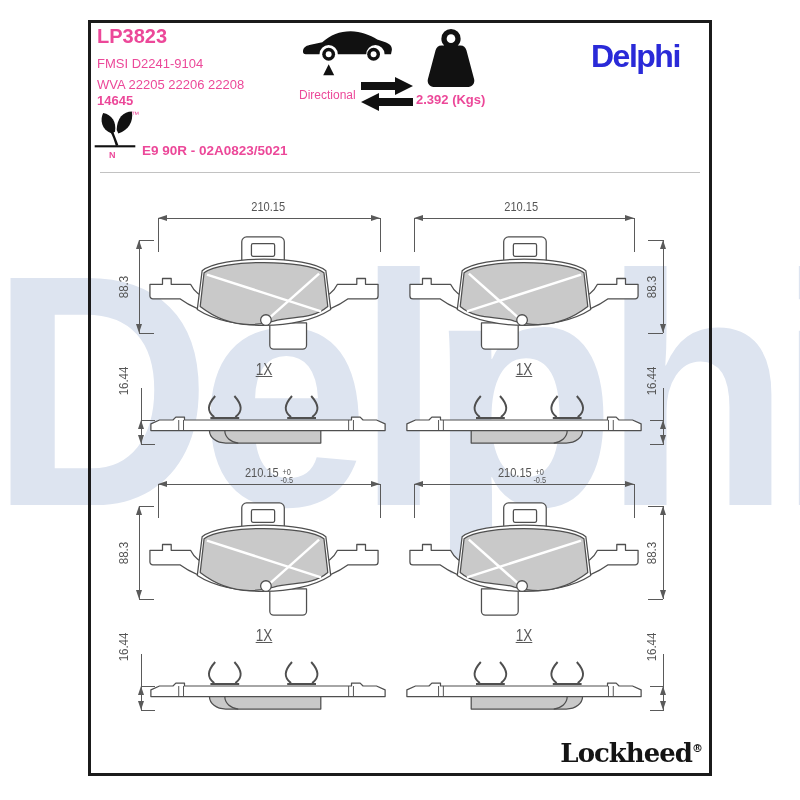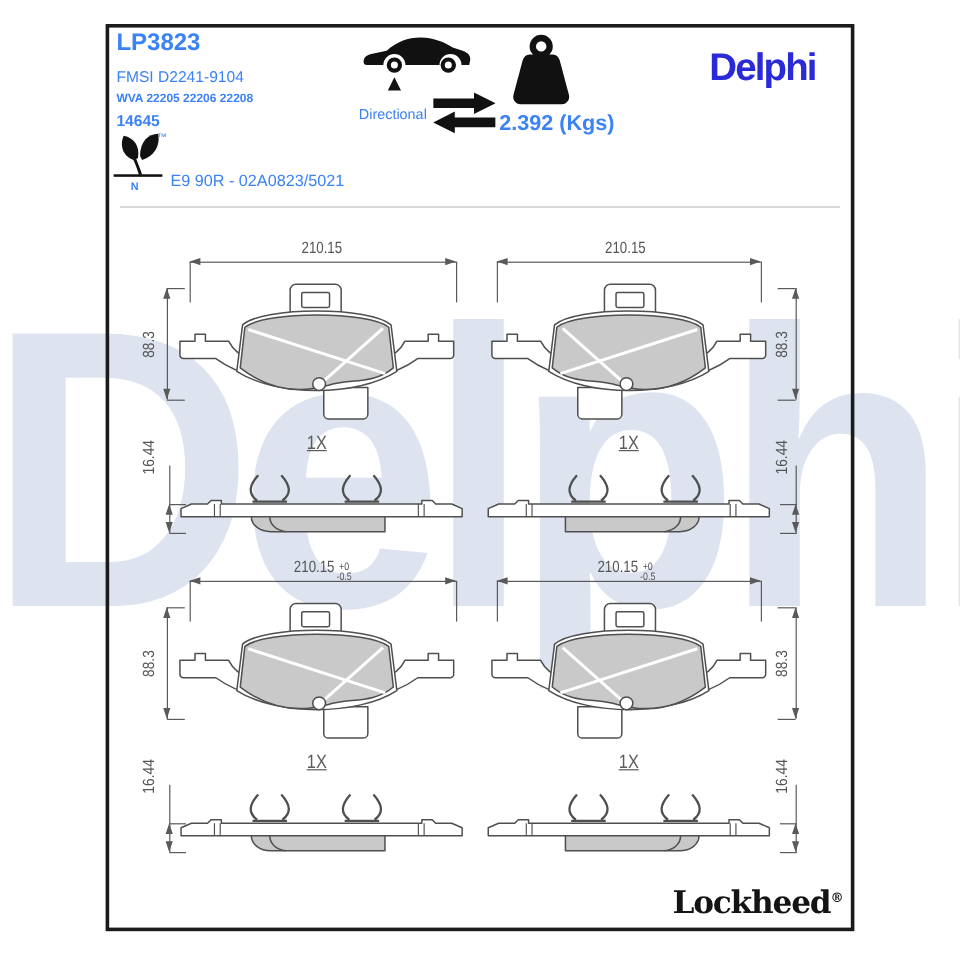--- a/index.html
+++ b/index.html
@@ -6,21 +6,21 @@
   body{width:800px;height:800px;position:relative;overflow:hidden;background:#fff;
        font-family:"Liberation Sans",sans-serif;}
   .abs{position:absolute}
   
   #wm{position:absolute;left:-10px;top:226px;font-size:330px;font-weight:bold;line-height:1;
       letter-spacing:-14px;transform:scaleX(.93);transform-origin:left center;z-index:1;white-space:nowrap}
   
   #frame{position:absolute;left:88px;top:20px;width:618px;height:750px;border:3px solid #1b1b1b;z-index:2}
   #hsep{position:absolute;left:100px;top:172px;width:600px;height:1px;background:#c2c2c2;z-index:3}
   
-  .hdr{position:absolute;color:#3b82f6;z-index:3}
+  .hdr{position:absolute;color:#ec4899;z-index:3}
   
   .u{position:absolute;width:312px;height:266px;z-index:3}
   .u svg{position:absolute}
   .mir{transform:scaleX(-1)}
   .dlabel{position:absolute;font-size:13.5px;color:#555;text-align:center;
           transform:scaleX(.82);white-space:nowrap;z-index:4}
   .vlabel{transform:rotate(-90deg) scaleX(.85);height:14px;line-height:14px}
   .dimh{position:absolute;height:1px;background:#5a5a5a;z-index:4}
   .dimv{position:absolute;width:1px;background:#5a5a5a;z-index:4}
   .aw{position:absolute;left:0;top:-3.5px;width:0;height:0;border-top:3.5px solid transparent;border-bottom:3.5px solid transparent;border-right:9px solid #5a5a5a}
@@ -66,34 +66,34 @@
     </g>
   </defs>
 </svg>
 
 <div id="wm" style="color: rgb(221, 228, 240);">Delphi</div>
 <div id="frame" style="border-color: rgb(27, 27, 27);"></div>
 <div id="hsep"></div>
 
 <div class="hdr" style="left:97px;top:25px;font-size:20px;font-weight:bold">LP3823</div>
 <div class="hdr" style="left:97px;top:56px;font-size:13px;font-weight:normal">FMSI D2241-9104</div>
-<div class="hdr" style="left:97px;top:77px;font-size:10px;font-weight:bold">WVA 22205 22206 22208</div>
+<div class="hdr" style="left:97px;top:77px;font-size:13px;font-weight:normal">WVA 22205 22206 22208</div>
 <div class="hdr" style="left:97px;top:93px;font-size:13px;font-weight:bold">14645</div>
 
 <svg class="abs" style="left:94px;top:108px;z-index:3" width="42" height="44" viewBox="0 0 48 52">
   <g fill="#111">
     <path d="M20,30 C8,26 6,14 10,6 C20,8 26,16 24,28 Z"></path>
     <path d="M26,26 C26,12 34,4 44,4 C46,16 40,26 28,30 Z"></path>
     <path d="M22,28 C24,34 26,38 28,44 l-3,1 C23,38 21,33 19,29 Z"></path>
     <rect x="0" y="44" width="48" height="2.5"></rect>
   </g>
 </svg>
 <div class="hdr" style="left:131px;top:110px;font-size:8px">™</div>
 <div class="hdr" style="left:109px;top:150px;font-size:9px;font-weight:bold">N</div>
-<div class="hdr" style="left:142px;top:143px;font-size:13.5px;font-weight:normal">E9 90R - 02A0823/5021</div>
+<div class="hdr" style="left:142px;top:143px;font-size:13.5px;font-weight:bold">E9 90R - 02A0823/5021</div>
 
 <svg class="abs" style="left:301px;top:24px;z-index:3" width="92" height="55" viewBox="0 0 100 60">
   <g fill="#111">
     <path d="M2,30 c0,-4 3,-6 7,-7 l14,-3 c9,-8 19,-12 31,-12 c11,0 21,4 29,9 l9,3 c5,2 7,4 7,8 l-1,5 h-7 a10,10 0 0 0 -20,0 h-31 a10,10 0 0 0 -20,0 h-15 c-2,0 -3,-1 -3,-3 z"></path>
     <circle cx="30" cy="33" r="7"></circle>
       <circle cx="30" cy="33" r="3.2" fill="#fff"></circle>
     <circle cx="79" cy="33" r="7"></circle>
       <circle cx="79" cy="33" r="3.2" fill="#fff"></circle>
     <path d="M30,44 l6,12 h-12 z"></path>
   </g>
@@ -102,21 +102,21 @@
 <svg class="abs" style="left:361px;top:77px;z-index:3" width="52" height="34" viewBox="0 0 52 34">
   <g fill="#111">
     <path d="M0,5 h34 v-5 l18,9 -18,9 v-5 h-34 z"></path>
     <path d="M52,21 h-34 v-5 l-18,9 18,9 v-5 h34 z"></path>
   </g>
 </svg>
 <svg class="abs" style="left:424px;top:26px;z-index:3" width="54" height="62" viewBox="0 0 56 62">
   <path fill="#111" d="M28,2 a10,10 0 0 1 10,10 c0,3 -1,5 -3,7 h3 c3,0 5,2 6,5 l8,30 c1,4 -2,8 -6,8 h-36 c-4,0 -7,-4 -6,-8 l8,-30 c1,-3 3,-5 6,-5 h3 c-2,-2 -3,-4 -3,-7 a10,10 0 0 1 10,-10 z"></path>
   <circle cx="28" cy="12" r="4.5" fill="#fff"></circle>
 </svg>
-<div class="hdr" style="left:416px;top:92px;font-size:18px;font-weight:bold">2.392 (Kgs)</div>
+<div class="hdr" style="left:416px;top:92px;font-size:13px;font-weight:bold">2.392 (Kgs)</div>
 <div id="delphi-logo" style="color: rgb(42, 42, 216);">Delphi</div>
 
 <div class="u" style="left:92px;top:196px">
   <div class="dlabel" style="left:67px;top:3px;width:220px"><span>210.15</span><span class="tolstack">
         <i></i>
         <i></i>
       </span></div>
   <div class="dimh" style="left:66px;top:22px;width:222px">
       <i class="aw"></i>
       <i class="ae"></i>

